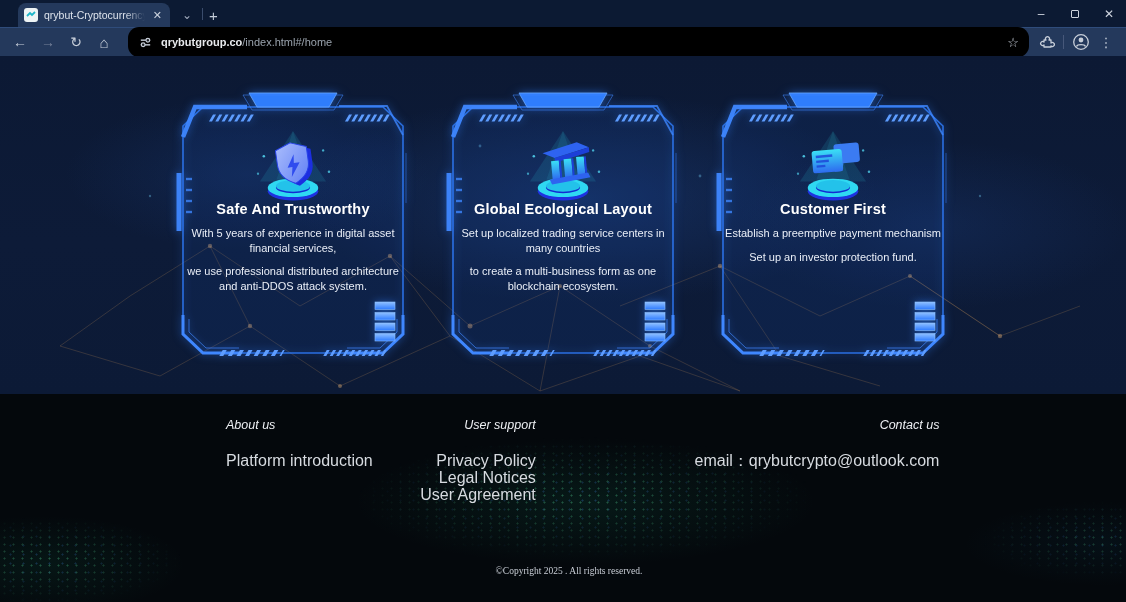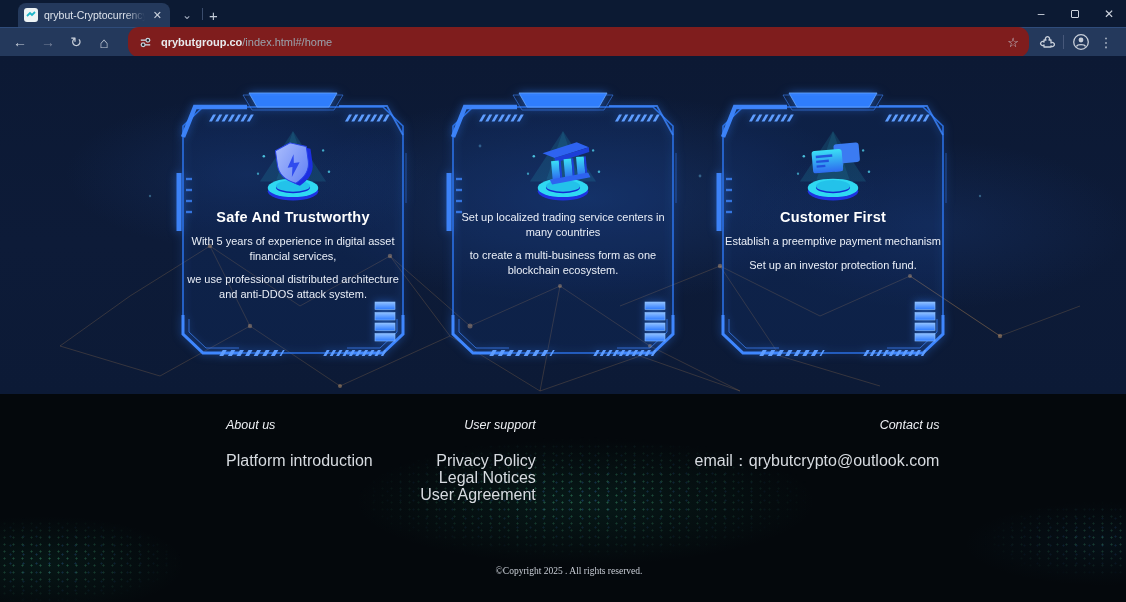--- a/index.html
+++ b/index.html
@@ -26,21 +26,21 @@
   .wc { width:34px; height:27px; display:flex; align-items:center; justify-content:center;
         color:#ced4de; font-size:12px; }
   .wc-restore-box { width:8px; height:8px; border:1px solid #ced4de; border-radius:1px; }
 
   .toolbar { height:29px; background:#24395c; border-top:1px solid #2f4c7b; display:flex;
              align-items:center; padding:0 8px; gap:4px; }
   .nav-ic { width:24px; height:24px; display:flex; align-items:center; justify-content:center;
             color:#c8cfda; font-size:14px; }
   .nav-ic.dim { color:#76819a; }
   .home-ic { font-size:15px; }
-  .omnibox { flex:1; height:30px; margin:0 6px 0 8px; background:#7f1d1d; border-radius:11px;
+  .omnibox { flex:1; height:30px; margin:0 6px 0 8px; background:#000000; border-radius:11px;
              display:flex; align-items:center; padding:0 10px; gap:8px; }
   .url { font-size:11px; white-space:nowrap; }
   .url .host { color:#e8eaed; font-weight:bold; }
   .url .path { color:#9aa3ad; }
   .ob-spacer { flex:1; }
   .star { color:#c8cfda; font-size:13px; }
   .tb-divider { width:1px; height:14px; background:#47587a; margin:0 4px; }
   .menu-dots { font-size:13px; letter-spacing:0; }
 
   
@@ -53,21 +53,21 @@
           overflow:hidden; }
   .bgdeco { position:absolute; inset:0; }
 
   .cards { position:absolute; left:0; top:37px; width:100%; display:flex; justify-content:center; gap:30px; }
   .card { position:relative; width:240px; height:270px; }
   .frame { position:absolute; inset:0; overflow:visible;
            filter:drop-shadow(0 0 4px rgba(47,125,251,.55)); }
   .card-body { position:relative; height:100%; display:flex; flex-direction:column; align-items:center;
                padding-top:38px; text-align:center; color:#eef3fb; }
   .cicon { width:96px; height:70px; flex:0 0 auto; }
-  .card-title { margin-top:8px; font-size:14.5px; font-weight:bold; color:#ffffff; letter-spacing:.2px; }
+  .card-title { font-size:14.5px; font-weight:bold; color:#ffffff; letter-spacing:.2px; }
   .card-p { width:224px; margin-top:9px; font-size:11px; line-height:14.5px; color:#e9eef7; }
   .card-p + .card-p { margin-top:9px; }
 
   
   .footer { position:relative; height:208px; background:#04080c; overflow:hidden; }
   .footer::before { content:""; position:absolute; inset:0; background:
       radial-gradient(ellipse 330px 90px at 52% 52%, rgba(26,150,110,.12), transparent 70%),
       radial-gradient(ellipse 200px 70px at 4% 82%, rgba(26,150,110,.10), transparent 70%),
       radial-gradient(ellipse 200px 60px at 98% 72%, rgba(26,110,150,.08), transparent 70%); }
   .footer-dots { position:absolute; inset:0;
@@ -286,20 +286,21 @@
                 <polygon points="40,27 76,19 76,24 40,32" fill="#1c3fd8"></polygon>
                 <rect x="36" y="30" width="8" height="19" fill="url(#cyanG)"></rect>
                 <rect x="44" y="30" width="2" height="19" fill="#1c3fd8"></rect>
                 <rect x="49" y="29" width="8" height="20" fill="url(#cyanG)"></rect>
                 <rect x="57" y="29" width="2" height="20" fill="#1c3fd8"></rect>
                 <rect x="62" y="28" width="8" height="21" fill="url(#cyanG)"></rect>
                 <rect x="70" y="28" width="2" height="21" fill="#1c3fd8"></rect>
                 <polygon points="33,49 73,45 75,50 35,54" fill="#2e63f0"></polygon>
               </g>
             </svg>
+            <div class="card-title">Global Ecological Layout</div>
             <p class="card-p">Set up localized trading service centers in many countries</p>
             <p class="card-p">to create a multi-business form as one blockchain ecosystem.</p>
           </div>
         </div>
 
         <div class="card">
           <svg class="frame" viewBox="0 0 240 270">
               <use href="#hud-frame"></use>
             </svg>
           <div class="card-body">

